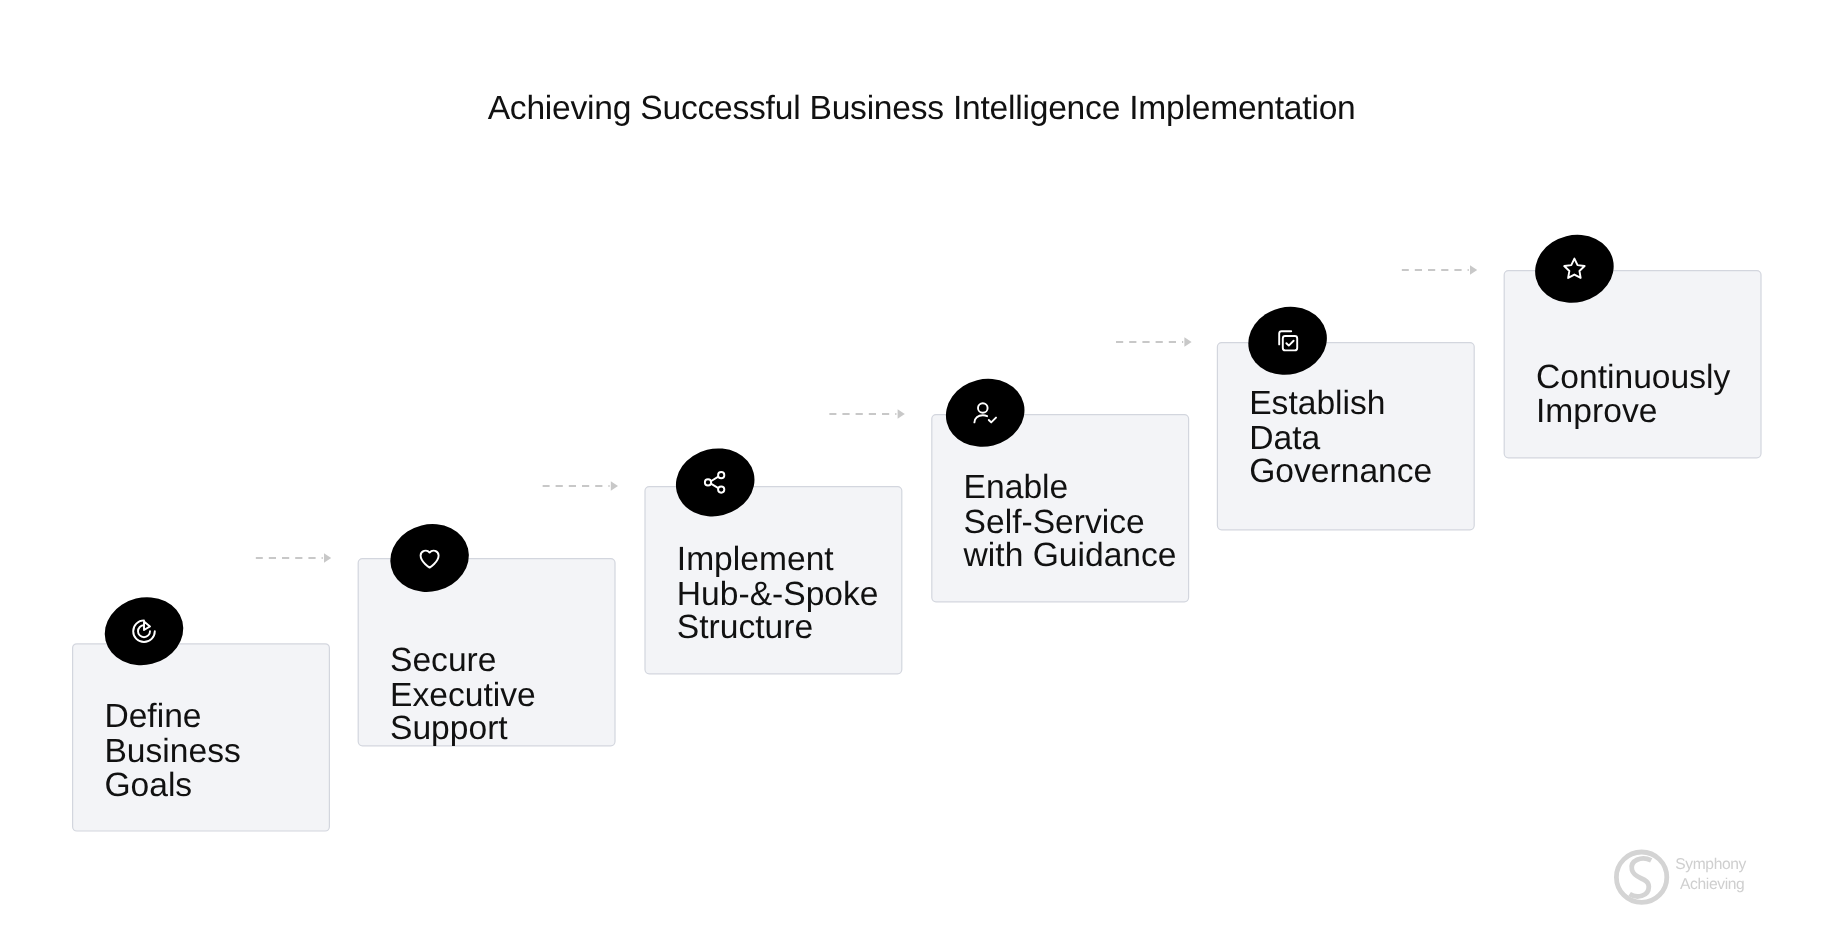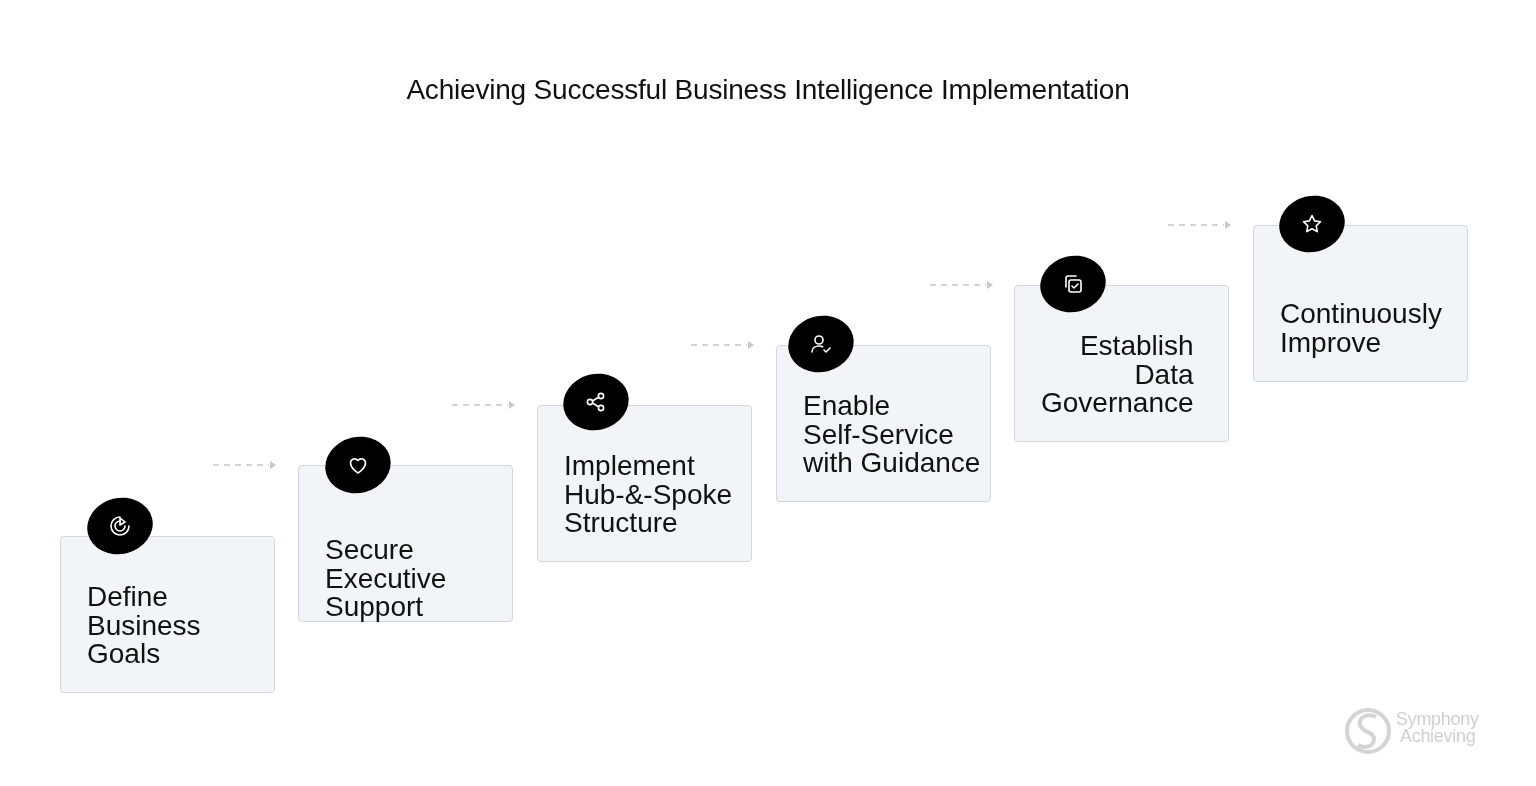--- a/index.html
+++ b/index.html
@@ -9,21 +9,21 @@
            font-size:28px; font-weight:400; letter-spacing:-0.2px; color:#111; }
   .card { position:absolute; width:215px; background:#f3f4f7; border:1.5px solid #d3d6de;
           border-radius:4px; box-sizing:border-box; }
   .card .label { position:absolute; left:26px; font-size:28px; line-height:28.5px; color:#111;
                  white-space:pre-line; }
   .badge { position:absolute; width:66px; height:56px; background:#000; border-radius:50%;
            transform:rotate(-14deg); display:flex; align-items:center; justify-content:center; }
   .badge svg { transform:rotate(14deg); }
   .arrow { position:absolute; width:64px; height:10px; }
   .logo { position:absolute; left:1344px; top:705px; width:160px; height:52px; }
-  .logo .txt { position:absolute; left:52px; top:6px; font-size:18px; line-height:17px; color:#cfcfcf;
+  .logo .txt { position:absolute; left:52px; top:6px; font-size:13px; line-height:17px; color:#cfcfcf;
                letter-spacing:-0.3px; }
 </style>
 </head>
 <body>
 
 <div class="title">Achieving Successful Business Intelligence Implementation</div>
 
 <div class="card" style="left:60px; top:536px; height:157px;">
   <div class="label" style="top:46px;">Define
 Business
@@ -89,21 +89,21 @@
       <path d="M15 18l2 2 4-4"></path>
   </svg>
 </div>
 
 <svg class="arrow" style="left:930px; top:280px;" viewBox="0 0 64 10">
   <line x1="0" y1="5" x2="56" y2="5" stroke="#c8c8c8" stroke-width="1.5" stroke-dasharray="6,5"></line>
     <path d="M57 1 L63 5 L57 9 Z" fill="#c8c8c8"></path>
 </svg>
 
 <div class="card" style="left:1014px; top:285px; height:157px;">
-  <div class="label" style="top:46px;text-align:right;">Establish
+  <div class="label" style="top:36px;">Establish
 Data
 Governance</div>
 </div>
 <div class="badge" style="left:1040px; top:256px;">
   <svg width="24" height="24" viewBox="0 0 24 24" fill="none" stroke="#fff" stroke-width="1.6" stroke-linecap="round" stroke-linejoin="round">
     <path d="M5 15V6a2 2 0 0 1 2-2h8"></path>
       <rect x="8" y="8" width="12" height="12" rx="2"></rect>
       <path d="M11 14l2 2 4-4"></path>
   </svg>
 </div>

